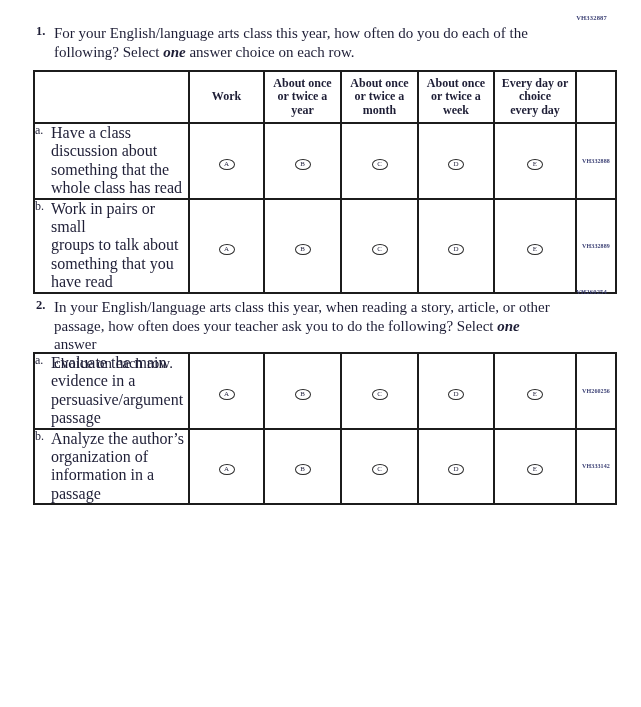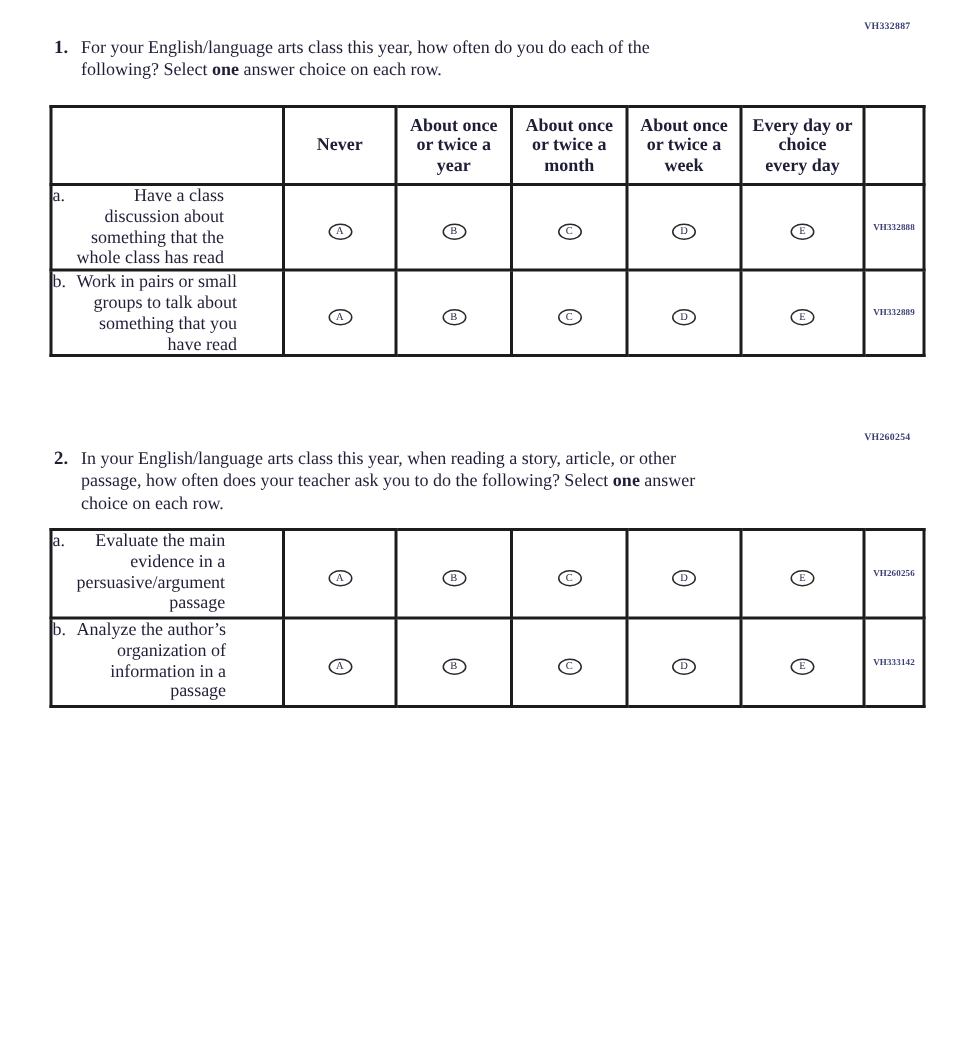--- a/index.html
+++ b/index.html
@@ -28,25 +28,25 @@
   }
   .qnum {
     width: 18px;
     flex-shrink: 0;
     font-weight: bold;
     font-size: 12.5px;
     line-height: 1.24;
   }
   .qtext {
     width: 505px;
-    font-size: 12px;
+    font-size: 15px;
     line-height: 1.24;
     white-space: pre-line;
   }
-  .qtext b { font-weight: bold; }
+  .qtext b { font-weight: bold; font-style: italic; }
   table.qtable {
     position: absolute;
     border-collapse: collapse;
     table-layout: fixed;
   }
   table.qtable th, table.qtable td {
     border: 2px solid #1c1c1c;
     padding: 0;
     overflow: hidden;
   }
@@ -64,25 +64,24 @@
     padding: 2px 3px 0 3px;
   }
   .label-inner { display: flex; }
   .row-letter {
     width: 13px;
     flex-shrink: 0;
     font-size: 12px;
     line-height: 1.15;
   }
   .row-text {
-    font-size: 12px;
+    font-size: 16px;
     line-height: 1.15;
     white-space: pre-line;
     padding-left: 3px;
-    text-align: right;
   }
   td.bubble-cell {
     text-align: center;
     vertical-align: middle;
   }
   .bubble {
     display: inline-block;
     width: 14px;
     height: 9px;
     border: 1px solid #2a2a2a;
@@ -119,21 +118,21 @@
       <col style="width:75px">
       <col style="width:77px">
     <col style="width:77px">
       <col style="width:76px">
       <col style="width:82px">
     <col style="width:40px">
   </colgroup>
   <tbody>
       <tr style="height:52px">
     <th></th>
-    <th>Never</th>
+    <th>Work</th>
     <th>About once
 or twice a
 year</th>
     <th>About once
 or twice a
 month</th>
     <th>About once
 or twice a
 week</th>
     <th>Every day or

